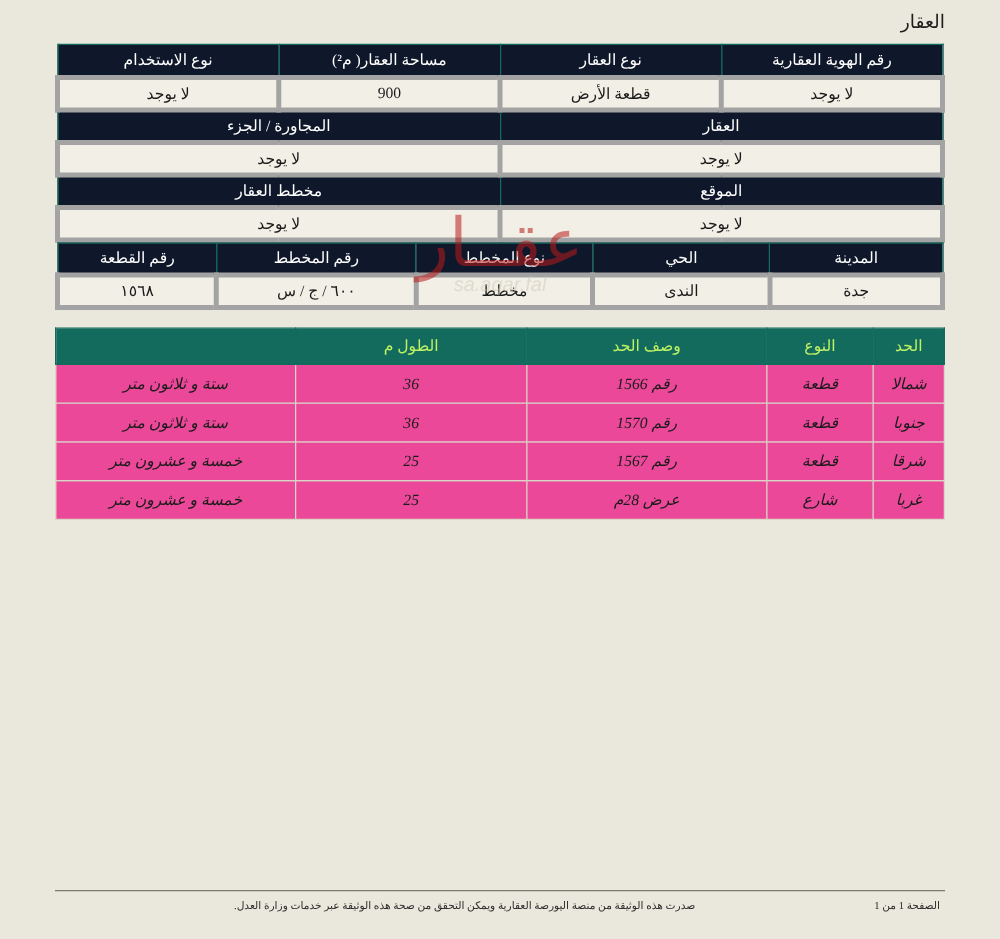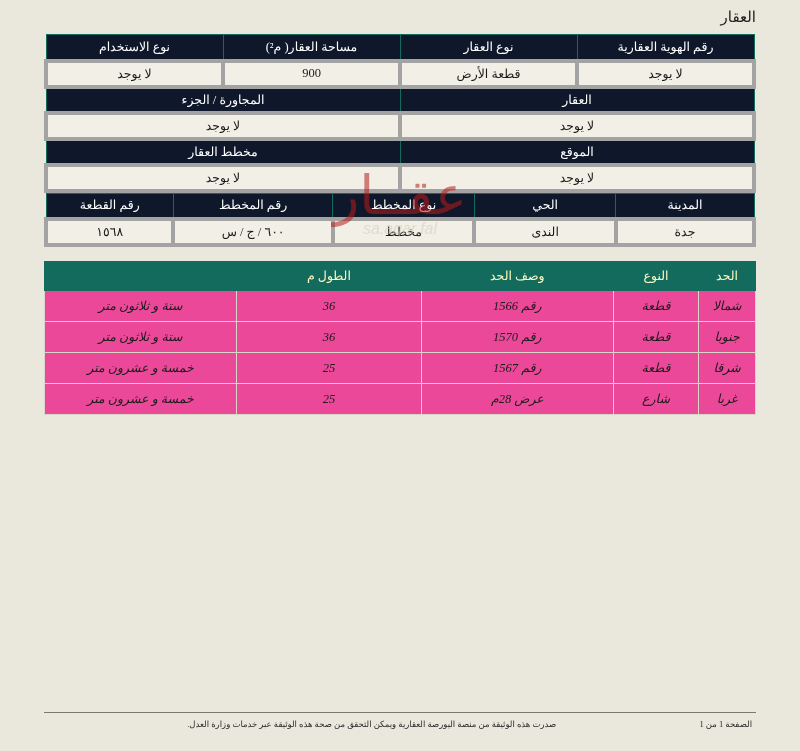--- a/index.html
+++ b/index.html
@@ -65,21 +65,21 @@
     border: 1px solid #d9d5c7;
     font-size: 12.5px;
     height: 31px;
     text-align: center;
     vertical-align: middle;
     padding: 2px 6px;
     box-sizing: border-box;
   }
   .bounds-table thead th {
     background: #126b5c;
-    color: #fef9c3;
+    color: #bef264;
     font-weight: normal;
     border: 1px solid #126b5c;
     height: 29px;
   }
   .bounds-table tbody td {
     background: #ec4899;
     font-style: italic;
   }
   .watermark {
     position: absolute;

